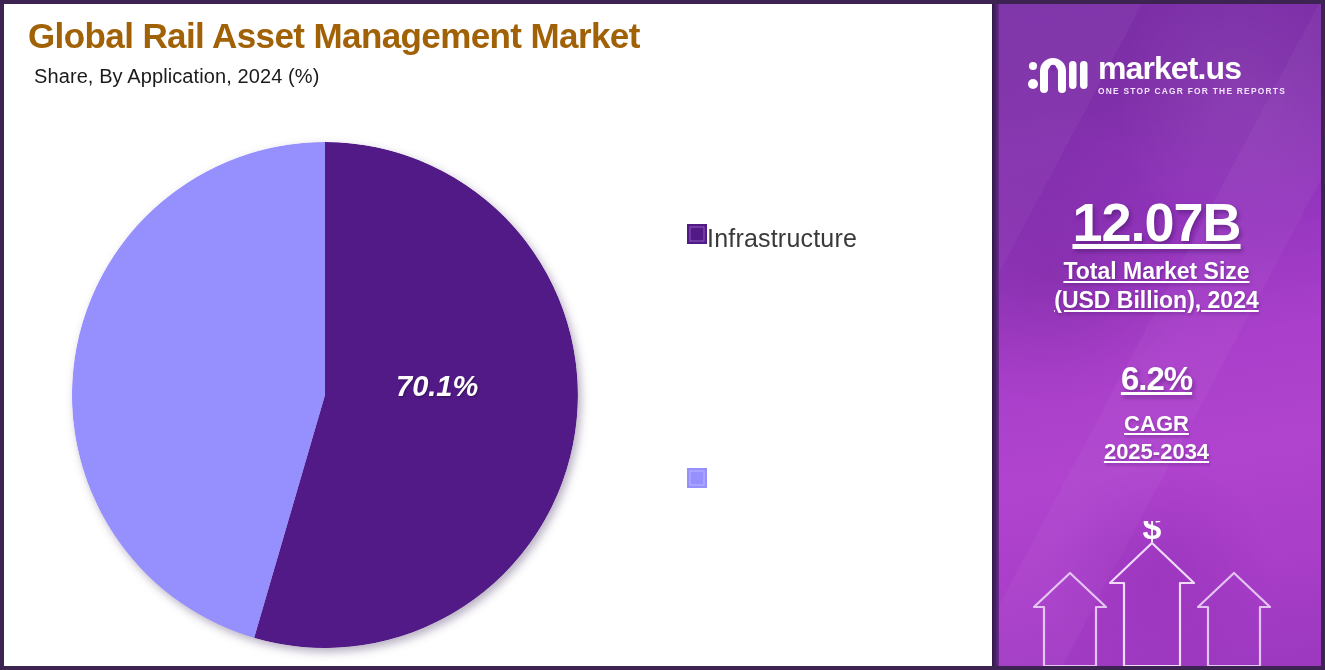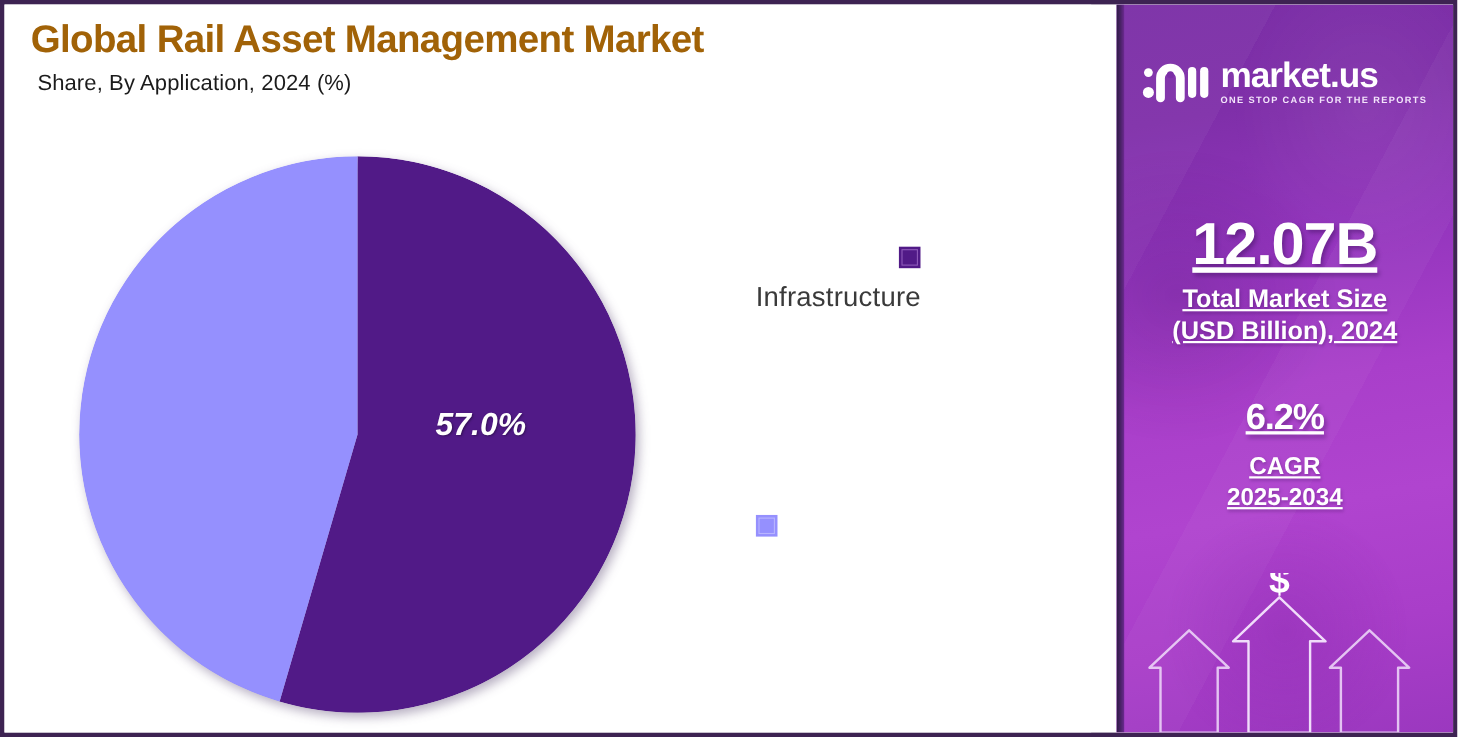--- a/index.html
+++ b/index.html
@@ -85,24 +85,22 @@
   
   .legend {
     position: absolute;
     left: 683px;
     top: 200px;
     width: 280px;
   }
   .legend-item {
     position: absolute;
     display: flex;
-    align-items: flex-end;
-    gap: 12px;
-    white-space: nowrap;
-    flex-direction: column;
+    align-items: flex-start;
+    white-space: nowrap;
   }
   .legend-item.one { top: 20px; left: 0; }
   .legend-item.two { top: 264px; left: 0; }
   .legend-swatch {
     width: 20px;
     height: 20px;
     flex: 0 0 auto;
     display: block;
   }
   .legend-label {
@@ -121,20 +119,21 @@
     overflow: hidden;
     background:
       linear-gradient(170deg,
         #7a2ea6 0%,
         #7f2fa9 16%,
         #9335bd 34%,
         #a93fca 52%,
         #b044cf 68%,
         #a93ec9 84%,
         #9b38bf 100%);
+    padding-left: 23px;
   }
   .panel-edge {
     position: absolute;
     left: 0;
     top: 0;
     width: 7px;
     height: 100%;
     background: linear-gradient(90deg, #2e1a45 0%, #4b2268 55%, #6b2a90 100%);
   }
   .panel-texture {
@@ -228,21 +227,21 @@
       <div class="chart-subtitle">Share, By Application, 2024 (%)</div>
     </div>
 
     <div class="pie-wrap">
       <svg class="pie" viewBox="0 0 506 506">
 
         <path d="M 253 253 L 253 0 A 253 253 0 1 1 182.1 495.9 Z" fill="#511a87"></path>
 
         <path d="M 253 253 L 182.1 495.9 A 253 253 0 0 1 253 0 Z" fill="#9590fe"></path>
       </svg>
-      <div class="pie-label">57.0%</div>
+      <div class="pie-label">70.1%</div>
     </div>
 
     <div class="legend">
       <div class="legend-item one">
         <svg class="legend-swatch" viewBox="0 0 20 20">
           <rect x="0" y="0" width="20" height="20" fill="#511a87"></rect>
           <rect x="3" y="3" width="14" height="14" fill="none" stroke="#8f5bbb" stroke-width="1"></rect>
         </svg>
         <span class="legend-label">Infrastructure</span>
       </div>

